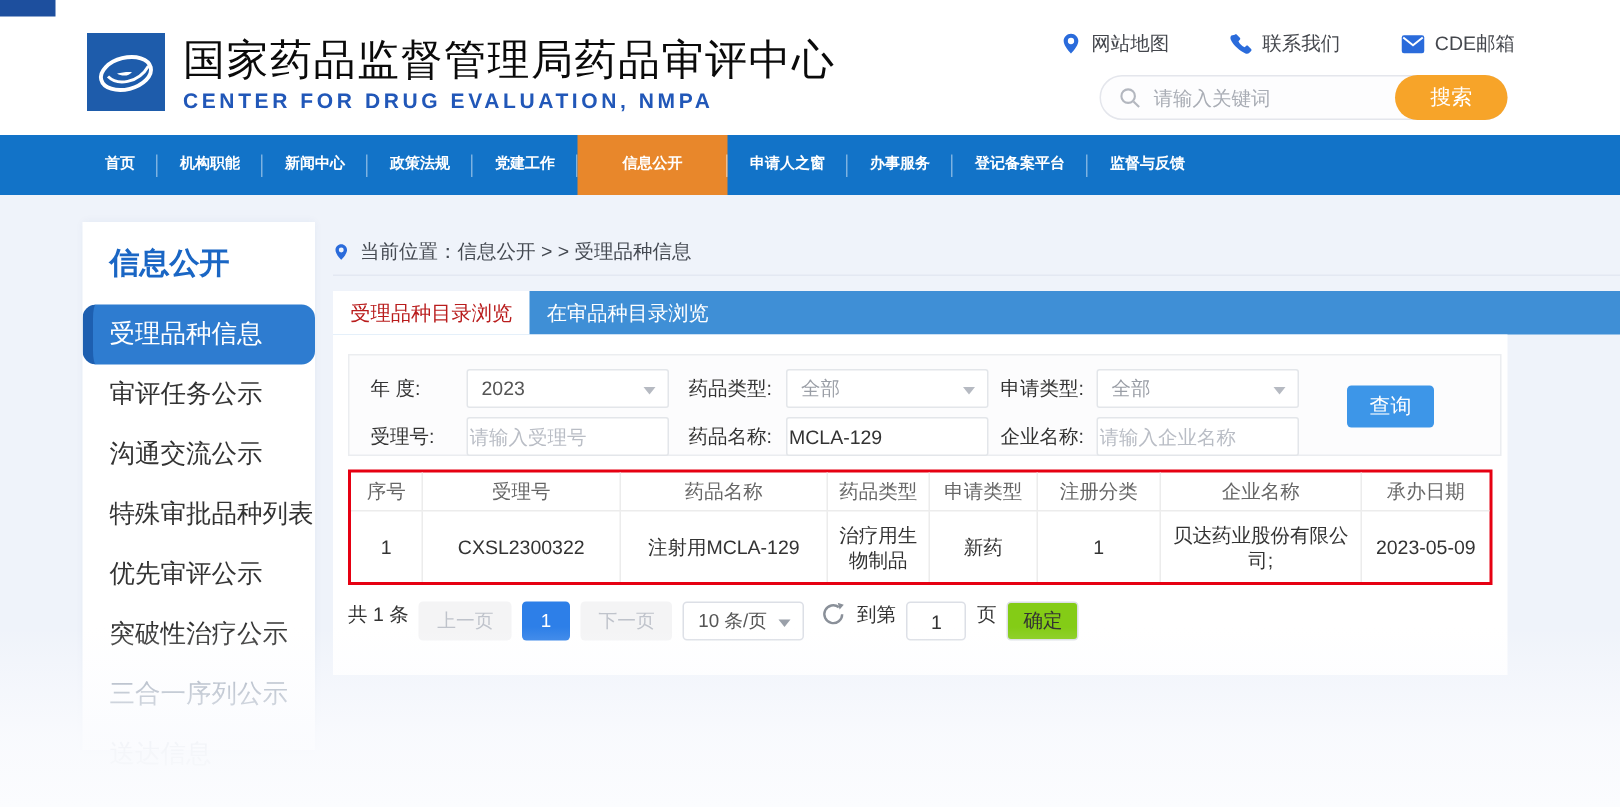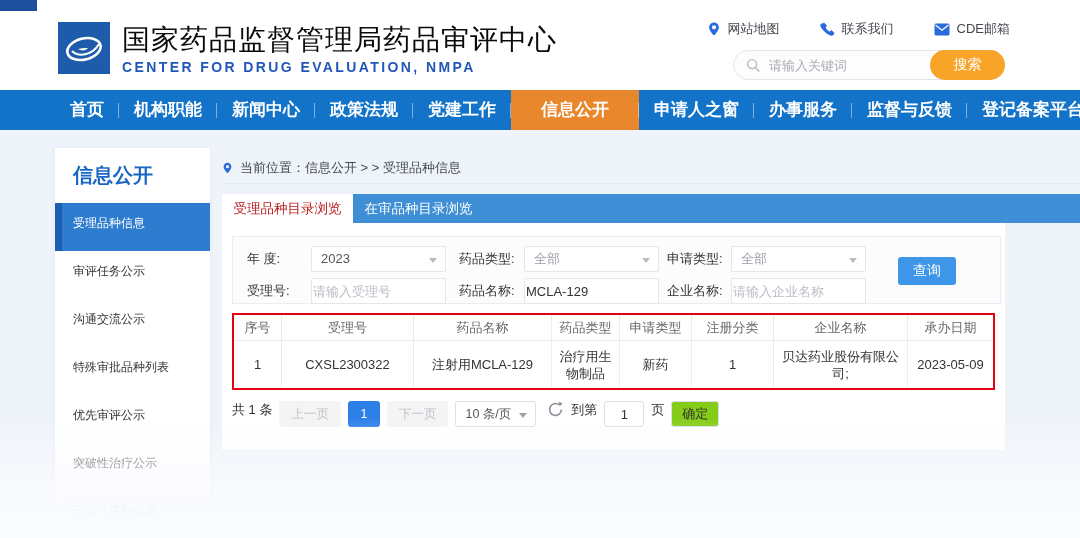--- a/index.html
+++ b/index.html
@@ -16,31 +16,31 @@
   .top-links { position:absolute; top:20px; right:70px; display:flex; gap:40px; align-items:center; }
   .top-link { display:flex; align-items:center; gap:7px; font-size:13px; color:#44474d; cursor:pointer; }
   .searchbar { position:absolute; top:50px; left:733px; width:272px; height:30px; border:1px solid #e4e6ec; background:#fdfdfe; border-radius:16px; display:flex; align-items:center; }
   .searchbar input { border:none; outline:none; background:transparent; font-size:13px; color:#333; width:160px; margin-left:8px; }
   .searchbar input::placeholder { color:#a9adb5; }
   .search-mag { margin-left:12px; }
   .search-btn { position:absolute; right:-1px; top:-1px; width:75px; height:30px; border:none; border-radius:16px; background:#f7a429; color:#fff; font-size:14px; cursor:pointer; }
 
   
   .nav { position:absolute; left:0; top:90px; width:1080px; height:40px; background:#1273c8; display:flex; padding-left:55px; }
-  .nav-item { position:relative; height:40px; line-height:40px; padding:0 15px; color:#fff; font-size:17px; font-weight:bold; white-space:nowrap; cursor:pointer; }
+  .nav-item { position:relative; height:40px; line-height:40px; padding:0 15px; color:#fff; font-size:10px; font-weight:bold; white-space:nowrap; cursor:pointer; }
   .nav-item:not(:last-child)::after { content:""; position:absolute; right:0; top:13px; width:1px; height:15px; background:rgba(255,255,255,.45); }
   .nav-item.active { background:#e8872b; padding:0 30px; }
 
   
   .page-bg { position:absolute; left:0; top:130px; width:1080px; height:408px; background:#eff3fa; }
 
   
   .sidebar { position:absolute; left:55px; top:148px; width:155px; height:352px; background:#fff; box-shadow:0 0 6px rgba(40,70,130,.06); }
   .sidebar-title { padding:14px 0 14px 18px; font-size:20px; font-weight:bold; color:#1a66c4; }
-  .side-item { height:48px; line-height:40px; padding-left:18px; font-size:12px; color:#333; cursor:pointer; }
+  .side-item { height:40px; line-height:40px; padding-left:18px; font-size:17px; color:#333; cursor:pointer;border-radius:9px; }
   .side-item.active { background:#2e7cd0; border-left:7px solid #1d5fb0; padding-left:11px; color:#fff; }
   .side-item.dim1 { color:#8e9aab; }
   .side-item.dim2 { color:#c3cbd6; }
 
   
   .main { position:absolute; left:222px; top:152px; width:875px; }
   .breadcrumb { position:relative; height:32px; display:flex; align-items:center; gap:7px; font-size:13px; color:#454a52; border-bottom:1px solid #e3e8f2; }
   .tabbar { margin-top:10px; height:29px; background:#3f8fd6; display:flex; }
   .tab { height:29px; line-height:29px; width:131px; text-align:center; font-size:13.5px; color:#fff; cursor:pointer; }
   .tab.active { background:#fff; color:#b91c1c; font-weight:normal; }
@@ -131,22 +131,22 @@
 
   <div class="nav">
     <div class="nav-item">首页</div>
     <div class="nav-item">机构职能</div>
     <div class="nav-item">新闻中心</div>
     <div class="nav-item">政策法规</div>
     <div class="nav-item">党建工作</div>
     <div class="nav-item active">信息公开</div>
     <div class="nav-item">申请人之窗</div>
     <div class="nav-item">办事服务</div>
+    <div class="nav-item">登记备案平台</div>
     <div class="nav-item">监督与反馈</div>
-    <div class="nav-item">登记备案平台</div>
   </div>
 
   <div class="page-bg"></div>
 
   <div class="sidebar">
     <div class="sidebar-title">信息公开</div>
     <div class="side-item active">受理品种信息</div>
     <div class="side-item">审评任务公示</div>
     <div class="side-item">沟通交流公示</div>
     <div class="side-item">特殊审批品种列表</div>

